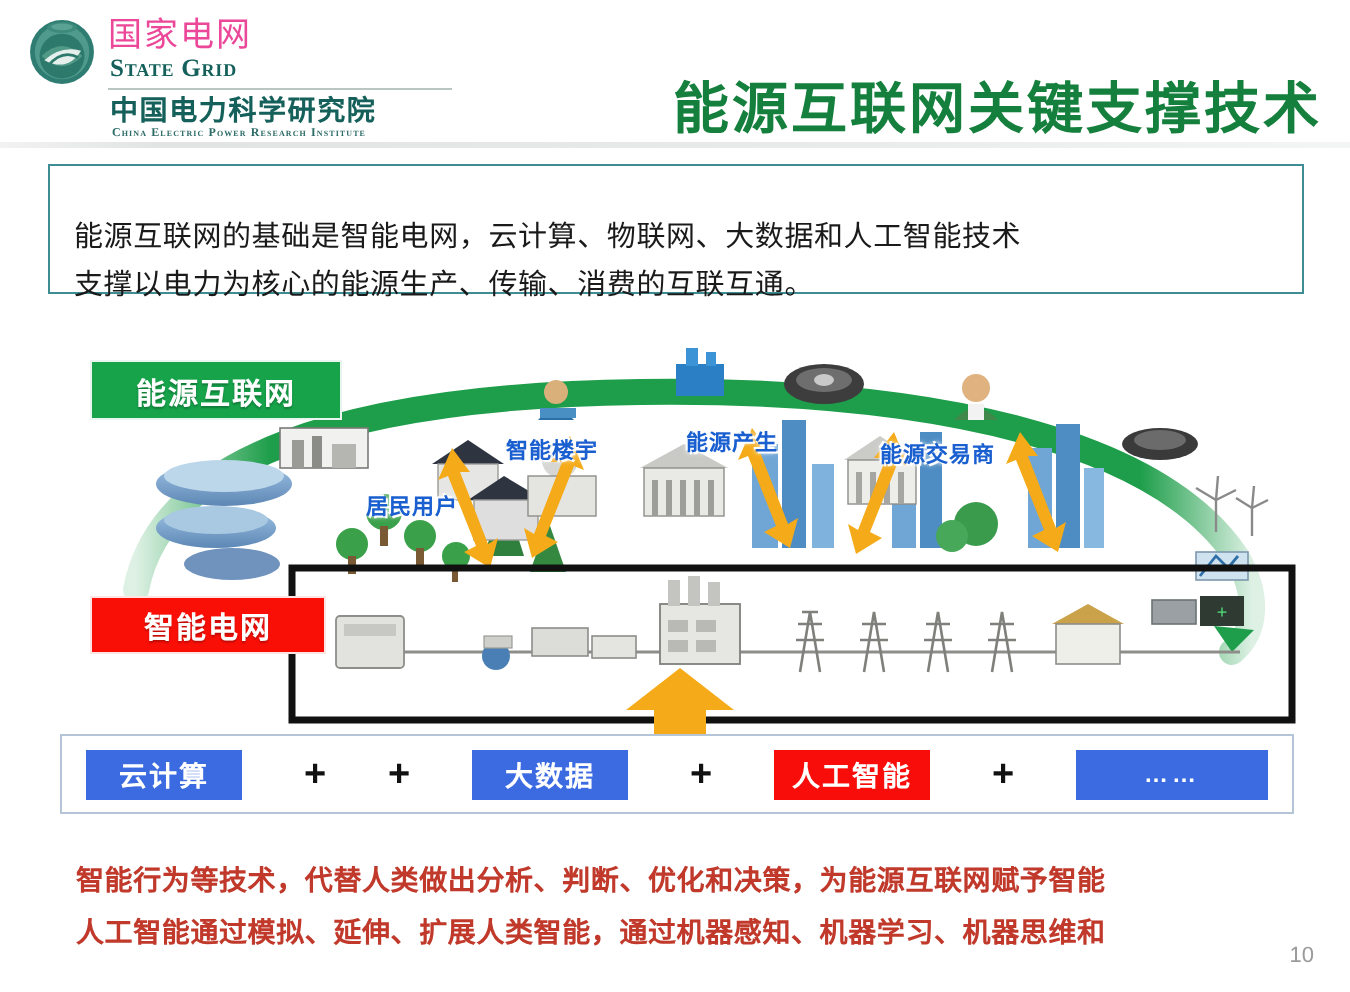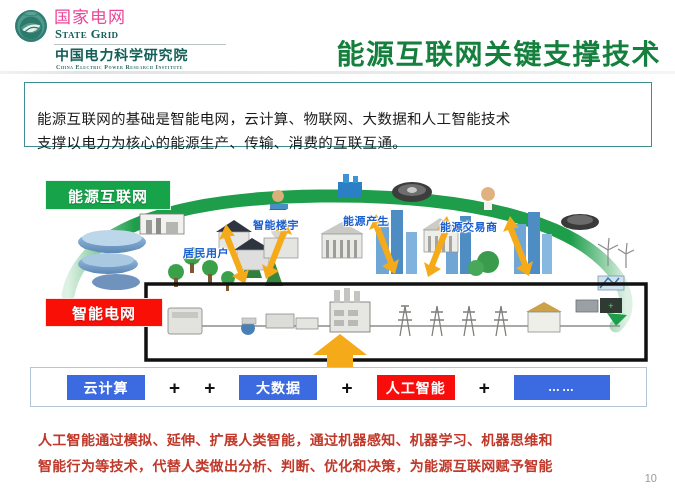--- a/index.html
+++ b/index.html
@@ -43,21 +43,21 @@
        text-shadow:0 1px 1px rgba(0,0,0,.25);}
   .tag-green{left:45px;top:180px;width:124px;height:28px;background:#16a34a;border:1.5px solid #e9f5ee;}
   .tag-red{left:45px;top:298px;width:116px;height:27px;background:#fa0f07;border:1.5px solid #fde3e2;}
 
   .inline-label{position:absolute;font-weight:bold;font-size:11px;color:#1a5fd0;
      white-space:nowrap;text-shadow:0 0 2px #fff,0 0 3px #fff,1px 1px 0 #fff,-1px -1px 0 #fff;letter-spacing:.5px;text-align:center;}
 
   
   .tech-row{position:absolute;left:30px;top:367px;width:617px;height:40px;
      border:1.3px solid #b4c5d8;background:#fff;box-sizing:border-box;
-     display:flex;align-items:center;justify-content:space-between;padding:0 36px;}
+     display:flex;align-items:center;justify-content:space-between;padding:0 12px;}
   .chip{height:25px;min-width:78px;display:flex;align-items:center;justify-content:center;
      color:#fff;font-weight:bold;font-size:14px;letter-spacing:1px;}
   .chip-blue{background:#3b6ae1;}
   .chip-red{background:#f80d0b;text-align:right;}
   .chip-dots{background:#3b6ae1;min-width:96px;font-size:12px;letter-spacing:2px;}
   .plus{font-size:19px;font-weight:bold;color:#111;line-height:1;}
 
   
   .footer{position:absolute;left:38px;top:427px;width:606px;}
   .footer p{margin:0;font-size:14px;line-height:26px;color:#c0392b;font-weight:bold;letter-spacing:.3px;}
@@ -279,18 +279,18 @@
     <div class="plus">+</div>
     <div class="plus">+</div>
     <div class="chip chip-blue">大数据</div>
     <div class="plus">+</div>
     <div class="chip chip-red">人工智能</div>
     <div class="plus">+</div>
     <div class="chip chip-dots">……</div>
   </div>
 
   <div class="footer">
+    <p>智能行为等技术，代替人类做出分析、判断、优化和决策，为能源互联网赋予智能</p>
     <p>人工智能通过模拟、延伸、扩展人类智能，通过机器感知、机器学习、机器思维和</p>
-    <p>智能行为等技术，代替人类做出分析、判断、优化和决策，为能源互联网赋予智能</p>
   </div>
 
   <div class="page-num">10</div>
 </div>
 
 </body></html>

